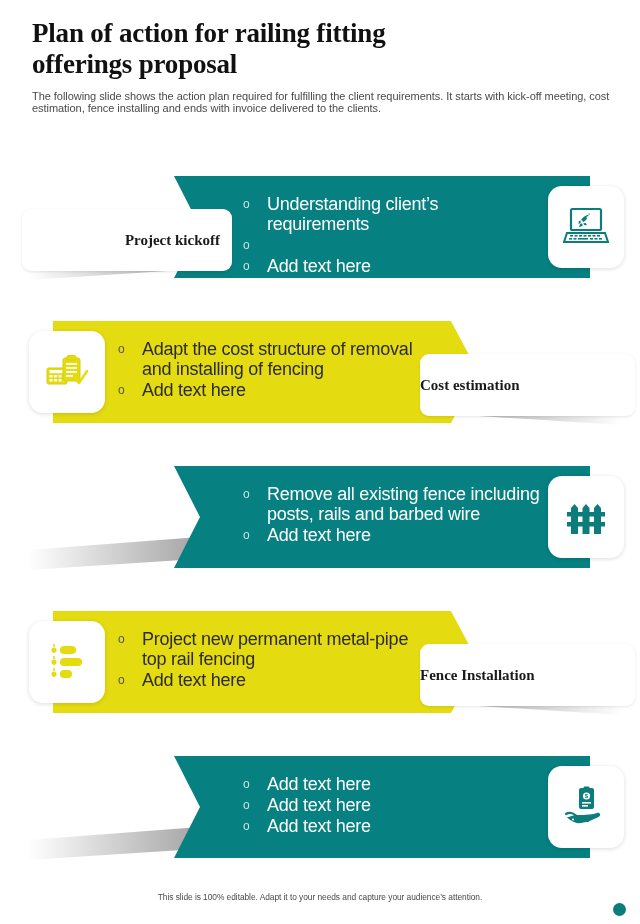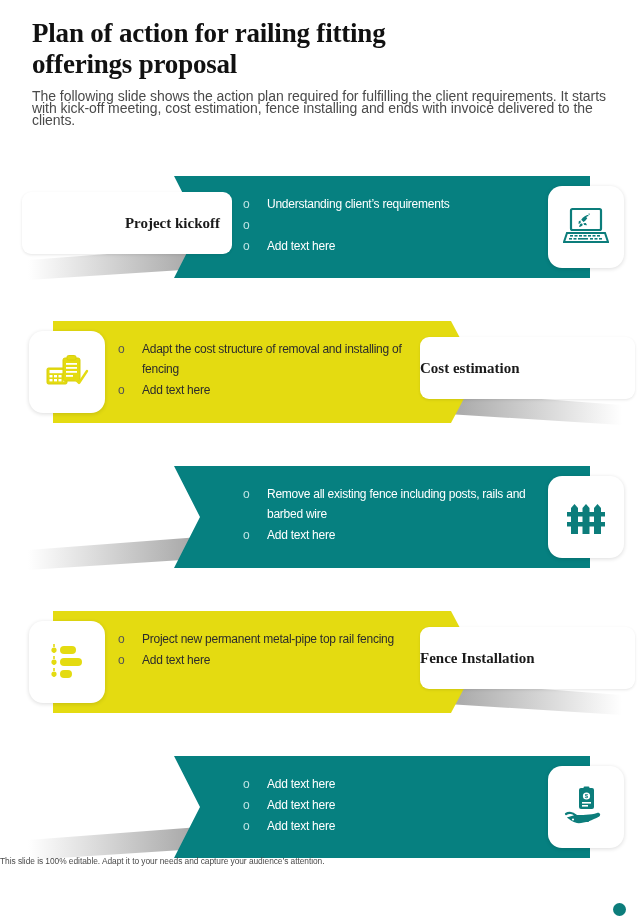--- a/index.html
+++ b/index.html
@@ -28,21 +28,21 @@
     font-size: 27px;
     line-height: 31px;
     color: #111111;
     letter-spacing: -0.2px;
     margin: 0;
     width: 420px;
   }
   .subtitle {
     margin: 10px 0 0 0;
     font-family: "Liberation Sans", sans-serif;
-    font-size: 14px;
+    font-size: 11px;
     line-height: 12px;
     color: #4a4a4a;
     width: 585px;
     letter-spacing: -0.05px;
   }
 
   
   .row {
     position: absolute;
     left: 0;
@@ -103,21 +103,21 @@
     left: 432px;
     top: 78px;
     width: 190px;
     background: linear-gradient(to right, #9d9d9d 0%, #c9c9c9 45%, #ffffff 100%);
     clip-path: polygon(0px 0px, 0px 22px, 190px 34px, 190px 14px);
   }
 
   
   .label-plate {
     position: absolute;
-    top: 24px;
+    top: 41px;
     height: 62px;
     background: #ffffff;
     border-radius: 9px;
     display: flex;
     align-items: center;
     box-shadow: 0 1px 3px rgba(0,0,0,0.10);
     text-align: right;
   }
   .label-plate-left {
     left: 22px;
@@ -155,21 +155,21 @@
   }
   .bullet-marker {
     font-family: "Liberation Sans", sans-serif;
     font-size: 12px;
     line-height: 20px;
     width: 24px;
     flex: 0 0 24px;
   }
   .bullet-label {
     font-family: "Liberation Sans", sans-serif;
-    font-size: 12px;
+    font-size: 18px;
     line-height: 20px;
     letter-spacing: -0.25px;
   }
   .on-teal .bullet-marker { color: #bfe3e3; }
   .on-teal .bullet-label  { color: #ffffff; }
   .on-yellow .bullet-marker { color: #555555; }
   .on-yellow .bullet-label  { color: #2c2c2c; }
 
   
   .icon-card {
@@ -184,23 +184,23 @@
     align-items: center;
     justify-content: center;
   }
   .icon-card-right { left: 548px; }
   .icon-card-left  { left: 29px; }
 
   
   .footer-text {
     position: absolute;
     left: 0;
-    top: 856px;
+    top: 892px;
     width: 640px;
-    text-align: left;
+    text-align: center;
     font-family: "Liberation Sans", sans-serif;
     font-size: 8.4px;
     color: #4a4a4a;
     letter-spacing: -0.05px;
   }
   .footer-dot {
     position: absolute;
     left: 613px;
     top: 903px;
     width: 13px;

